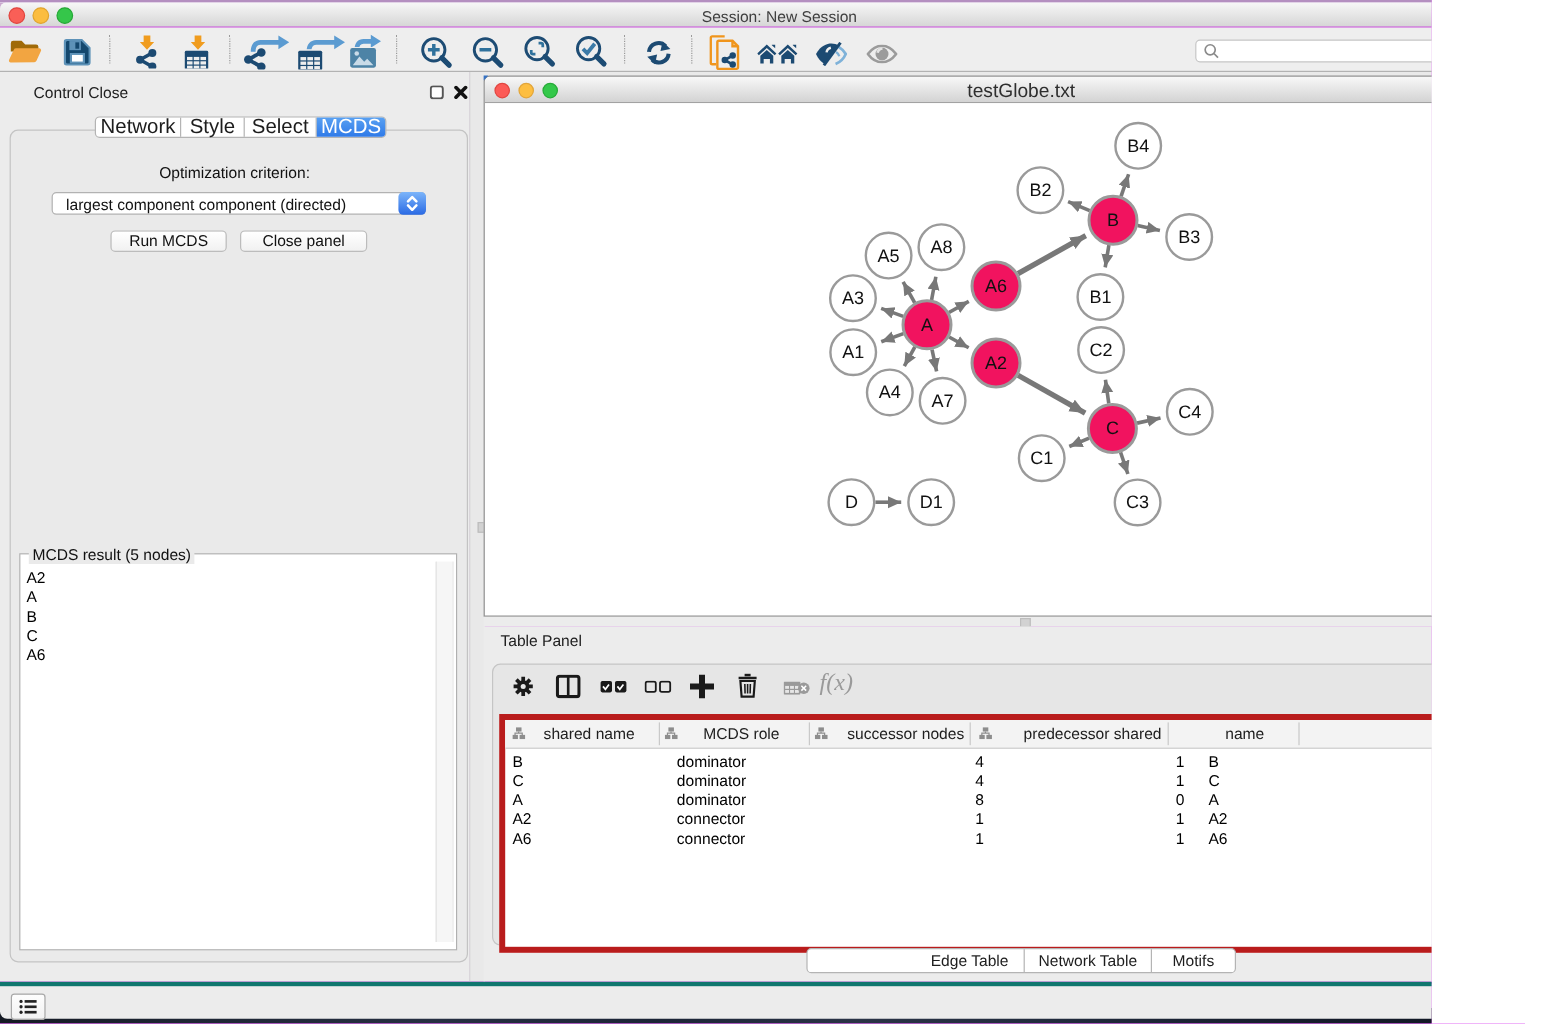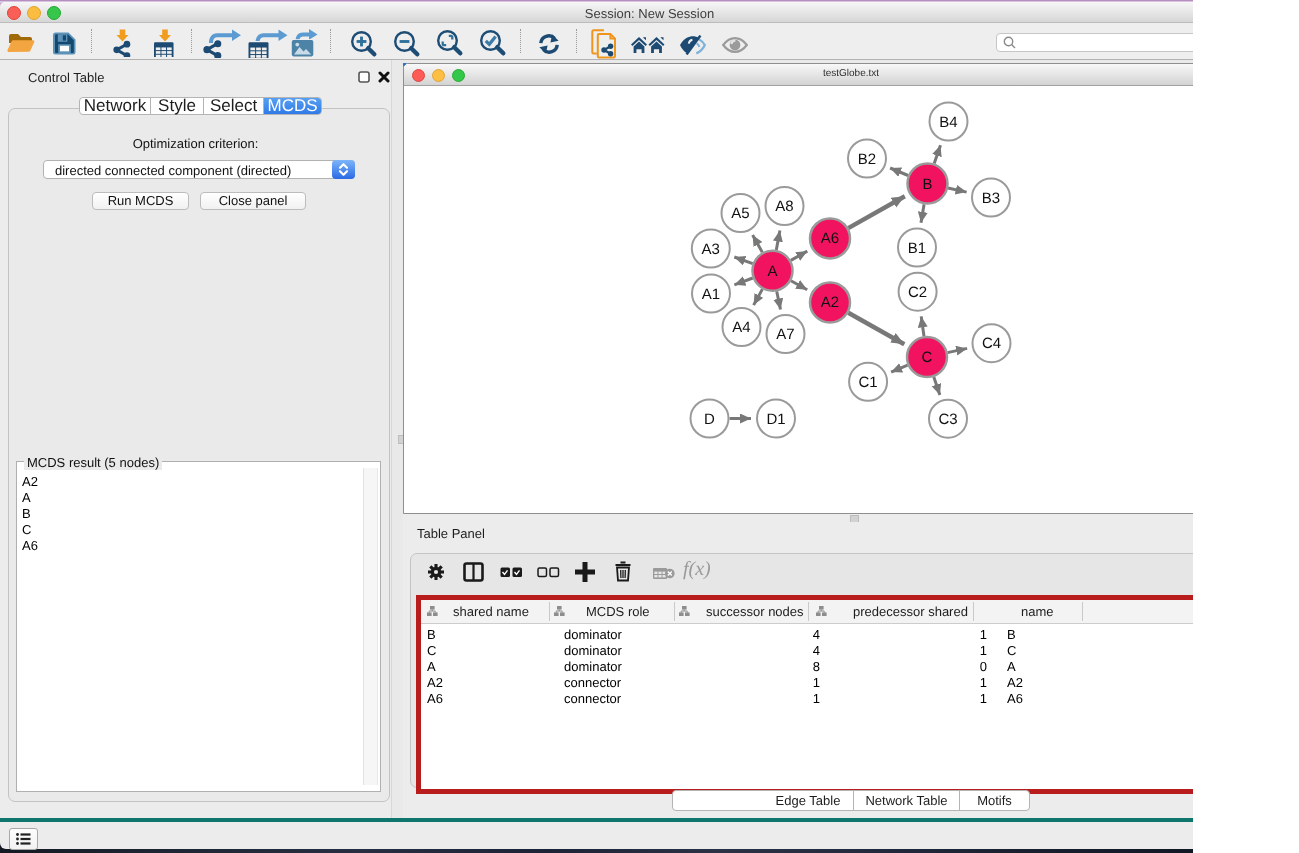--- a/index.html
+++ b/index.html
@@ -18,21 +18,21 @@
 #cp-title{position:absolute;left:28px;top:10px;font-size:13px;color:#1d1d1d;}
 #cp-box{position:absolute;left:8px;top:48px;width:380px;height:692px;background:#eaeaea;border:1px solid #c3c3c3;border-radius:7px;}
 #tabs{position:absolute;left:79px;top:37px;height:16px;display:flex;background:#fff;border:1px solid #b4b4b4;border-radius:4px;font-size:17px;z-index:5;}
 .tab{box-sizing:border-box;text-align:center;line-height:16px;color:#1d1d1d;border-right:1px solid #b4b4b4;}
 .tab:last-child{border-right:none;border-radius:0 3px 3px 0;}
 .tab.sel{background:linear-gradient(#58a0f2,#2f7ae8);color:#fff;}
 #splitv{left:391px;top:60px;width:12px;height:758px;background:#e9e9e9;border-left:1px solid #d8d8d8;}
 #desktop{left:403px;top:60px;width:896px;height:462px;background:#e9e9e9;}
 #iwin{position:absolute;left:0px;top:3px;width:894px;height:449px;background:#fff;border:1px solid #8f8f8f;border-radius:5px 5px 0 0;}
 #iwin-tb{position:absolute;left:0;top:0;width:100%;height:21px;background:linear-gradient(#f8f8f8,#d3d3d3);border-bottom:1px solid #a2a2a2;border-radius:5px 5px 0 0;}
-#iwin-title{position:absolute;left:0;top:4px;width:100%;text-align:center;font-size:10px;color:#2e2e2e;}
+#iwin-title{position:absolute;left:0;top:4px;width:100%;text-align:center;font-size:16px;color:#2e2e2e;}
 .tl2{position:absolute;top:4.5px;width:11px;height:11px;border-radius:50%;}
 #graph{position:absolute;left:0;top:22px;}
 #tpanel{left:403px;top:522px;width:896px;height:296px;background:#ececec;}
 #tp-title{position:absolute;left:14px;top:4px;font-size:13px;color:#1d1d1d;}
 #tp-box{position:absolute;left:7px;top:31px;width:881px;height:233px;background:#e6e6e6;border:1px solid #c5c5c5;border-radius:7px;}
 #ttable{position:absolute;left:5px;top:41px;width:872px;height:189px;background:#fff;border:5px solid #b91c1c;}
 #thead{position:absolute;left:0;top:0;width:100%;height:23px;background:#f3f3f3;border-bottom:1px solid #cccccc;font-size:13px;color:#1d1d1d;}
 .hsep{position:absolute;top:2px;height:19px;width:0;border-left:1px solid #c9c9c9;}
 .hlbl{position:absolute;top:4px;}
 .cell{position:absolute;font-size:13px;color:#000;}
@@ -204,36 +204,36 @@
       </svg>
 <div id="searchbox">
         <svg width="16" height="15" viewBox="0 0 16 15" style="position:absolute;left:5px;top:1px;">
           <circle cx="6.5" cy="6.5" r="4.2" fill="none" stroke="#8a8a8a" stroke-width="1.4"></circle>
           <line x1="9.6" y1="9.6" x2="13" y2="13" stroke="#8a8a8a" stroke-width="1.4"></line>
         </svg>
       </div>
     </div>
 <div class="abs" id="cpanel">
  <div id="cp-head">
-        <div id="cp-title">Control Table</div>
+        <div id="cp-title">Control Close</div>
         <svg style="position:absolute;left:358px;top:11px;" width="32" height="12" viewBox="0 0 32 12">
           <rect x="1" y="1" width="10" height="10" rx="2" fill="#fdfdfd" stroke="#555" stroke-width="1.6"></rect>
           <path d="M22,2 l8,8 M30,2 l-8,8" stroke="#111" stroke-width="3" stroke-linecap="round"></path>
         </svg>
       </div>
  <div id="cp-box"></div>
  <div id="tabs">
         <div class="tab" style="width:71px;">Network</div>
         <div class="tab" style="width:53px;">Style</div>
         <div class="tab" style="width:60px;">Select</div>
         <div class="tab sel" style="width:57px;">MCDS</div>
       </div>
  <div style="position:absolute;left:0;top:76px;width:391px;text-align:center;font-size:13px;color:#111;">Optimization criterion:</div>
 <div style="position:absolute;left:43px;top:100px;width:310px;height:17px;background:#fff;border:1px solid #b2b2b2;border-radius:4px;">
-<div style="position:absolute;left:11px;top:2px;font-size:13px;color:#111;">directed connected component (directed)</div>
+<div style="position:absolute;left:11px;top:2px;font-size:13px;color:#111;">largest component component (directed)</div>
 <div style="position:absolute;right:-1px;top:-1px;width:23px;height:19px;border-radius:4px;background:linear-gradient(#7cb5fa,#2a6ae4);">
 <svg width="23" height="19" viewBox="0 0 23 19">
             <g fill="none" stroke="#fff" stroke-width="2.1" stroke-linecap="round" stroke-linejoin="round">
               <path d="M8,7.8 L11.5,4.2 L15,7.8"></path>
               <path d="M8,11.2 L11.5,14.8 L15,11.2"></path>
             </g>
           </svg></div>
       </div>
 <div style="position:absolute;left:92px;top:132px;width:95px;height:16px;background:linear-gradient(#ffffff,#f1f1f1);border:1px solid #bcbcbc;border-radius:4px;text-align:center;font-size:13px;line-height:16px;color:#111;">Run MCDS</div>
 <div style="position:absolute;left:200px;top:132px;width:104px;height:16px;background:linear-gradient(#ffffff,#f1f1f1);border:1px solid #bcbcbc;border-radius:4px;text-align:center;font-size:13px;line-height:16px;color:#111;">Close panel</div>

